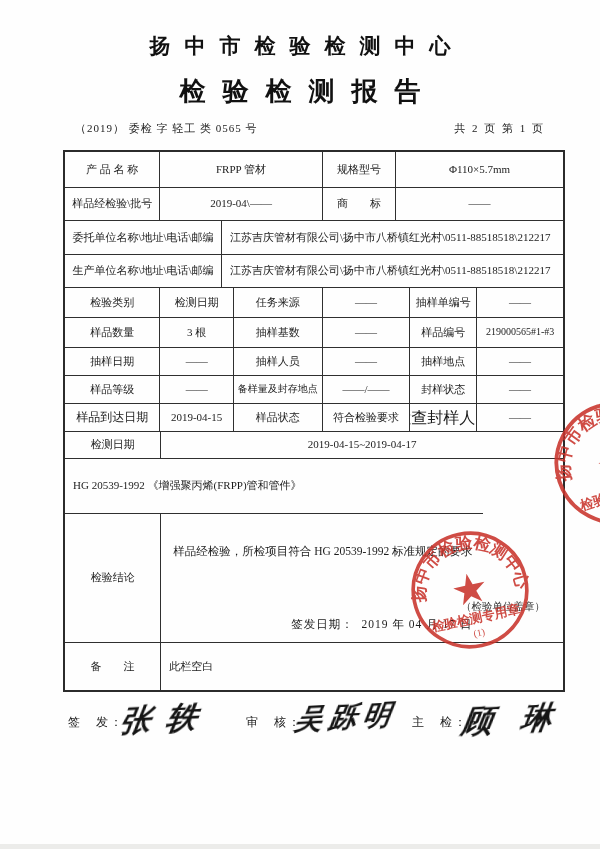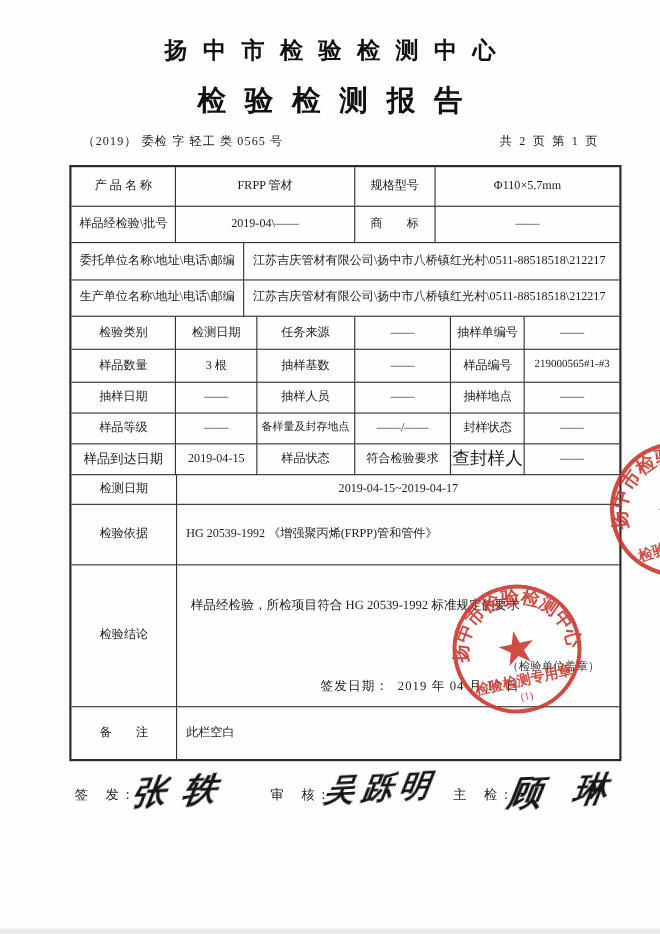--- a/index.html
+++ b/index.html
@@ -133,21 +133,20 @@
       <div class="c lbl w70" style="font-size:16px">检查封样人员</div>
       <div class="c w90 last">——</div>
     </div>
 
     <div class="row" style="height:27px">
       <div class="c lbl w80">检测日期</div>
       <div class="c w418 last">2019-04-15~2019-04-17</div>
     </div>
 
     <div class="row" style="height:55px">
-      <div class="c lbl w80">检验依据</div>
       <div class="c w418 last left">HG 20539-1992 《增强聚丙烯(FRPP)管和管件》</div>
     </div>
 
     <div class="row" style="height:129px">
       <div class="c lbl w80">检验结论</div>
       <div class="c w418 last conc-cell">
         <span class="conc-text">样品经检验，所检项目符合 HG 20539-1992 标准规定的要求</span>
         <span class="seal-note">（检验单位盖章）</span>
         <span class="issue-line">签发日期：  2019 年 04 月 17 日</span>
       </div>

